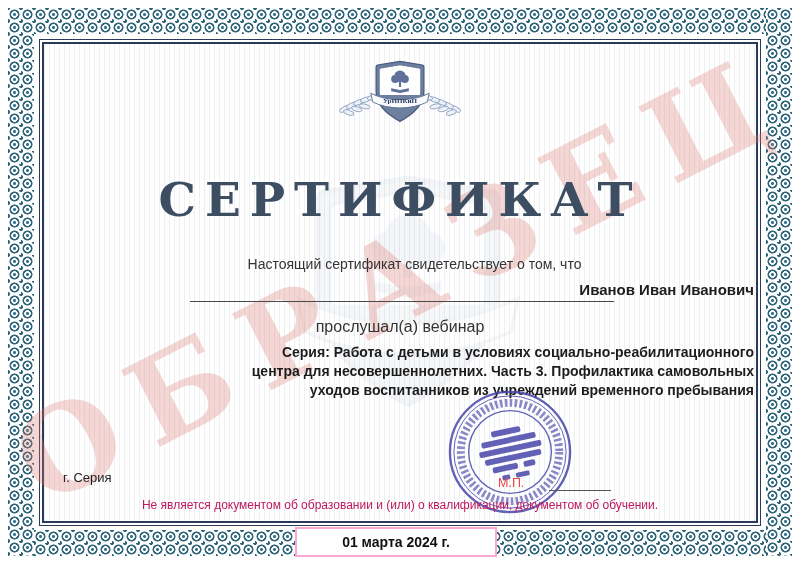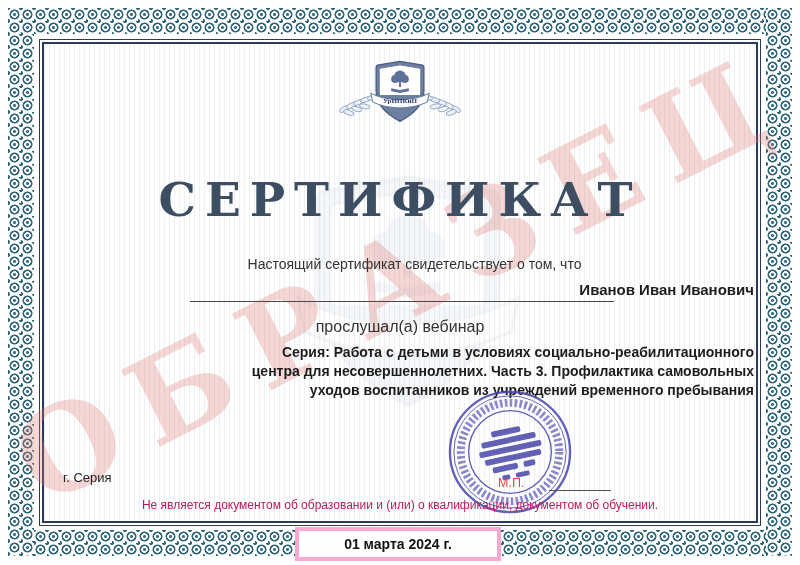--- a/index.html
+++ b/index.html
@@ -49,21 +49,21 @@
     font-size:14px;line-height:19px;font-weight:bold;color:#1c1c1c;}
   .director{position:absolute;left:217px;top:408px;font-size:13px;line-height:15.5px;color:#222;}
   .city{position:absolute;left:17px;top:424px;font-size:13px;color:#222;}
   .stamp{position:absolute;left:400px;top:342px;opacity:.85;}
   .seal-label{position:absolute;left:452px;top:430px;font-size:12.5px;color:#ef4444;z-index:3;}
   .seal-line{position:absolute;left:503px;width:62px;top:444px;border-top:1.5px solid #555;z-index:3;}
   .disclaimer{position:absolute;left:0;right:0;top:452px;text-align:center;font-size:12px;color:#be185d;}
   
   .date-box{
     position:absolute;left:295px;top:527px;width:198px;height:26px;z-index:4;
-    background:#fff;border:4px solid #f9a8d4;display:flex;align-items:center;justify-content:center;
+    background:#fff;border:2px solid #f9a8d4;display:flex;align-items:center;justify-content:center;
     font-size:14px;font-weight:bold;color:#111;
   }
 </style>
 </head>
 <body>
 
 <div class="page">
 
   <div class="orn orn-top"></div>
   <div class="orn orn-bottom"></div>

